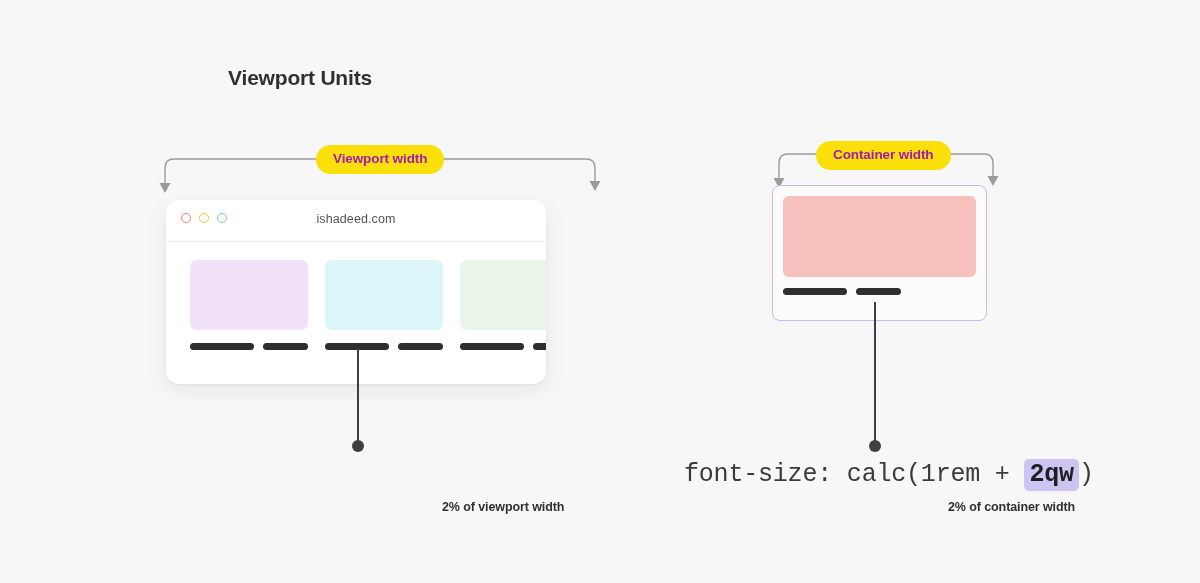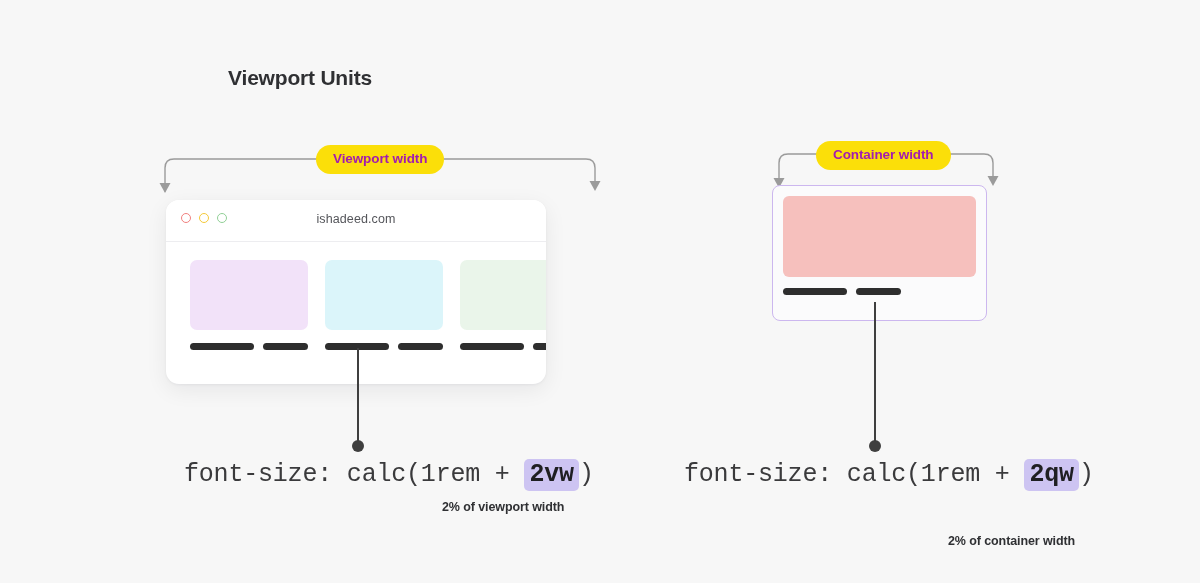--- a/index.html
+++ b/index.html
@@ -248,23 +248,20 @@
             <span class="bar long"></span>
             <span class="bar short"></span>
           </div>
         </div>
       </div>
     </div>
 
     <div class="connector" style="left:357px; top:348px; height:96px;"></div>
     <div class="connector-dot" style="left:352px; top:440px;"></div>
 
-    <div class="code-line" style="left:184px; top:460px;">
-      <span>font-size: calc(1rem + </span><span class="code-unit">2vw</span><span>)</span>
-    </div>
 
     <div class="code-caption" style="left:442px; top:500px;">2% of viewport width</div>
   </div>
 
   <div class="panel panel-right">
 
 
     <div class="bracket" style="left:172px; top:145px;">
       <svg width="228" height="44" viewBox="0 0 228 44" fill="none">
         <path d="M7 41 L7 18 Q7 9 16 9 L212 9 Q221 9 221 18 L221 33" stroke="#9b9b9b" stroke-width="1.4" fill="none" stroke-linecap="round"></path>
@@ -283,16 +280,16 @@
       </div>
     </div>
 
     <div class="connector" style="left:274px; top:302px; height:142px;"></div>
     <div class="connector-dot" style="left:269px; top:440px;"></div>
 
     <div class="code-line" style="left:84px; top:460px;">
       <span>font-size: calc(1rem + </span><span class="code-unit">2qw</span><span>)</span>
     </div>
 
-    <div class="code-caption" style="left:348px; top:500px;margin-top:34px;">2% of container width</div>
+    <div class="code-caption" style="left:348px; top:500px;">2% of container width</div>
   </div>
 
 </div>
 
 </body></html>

